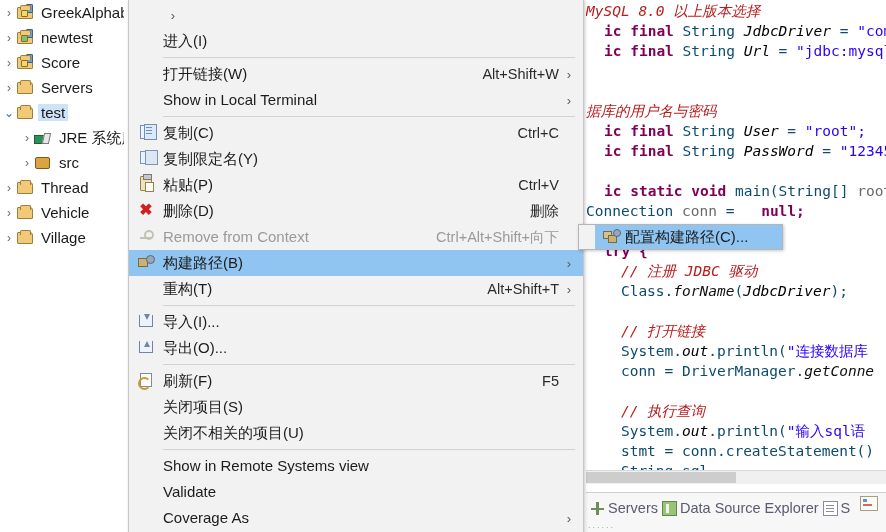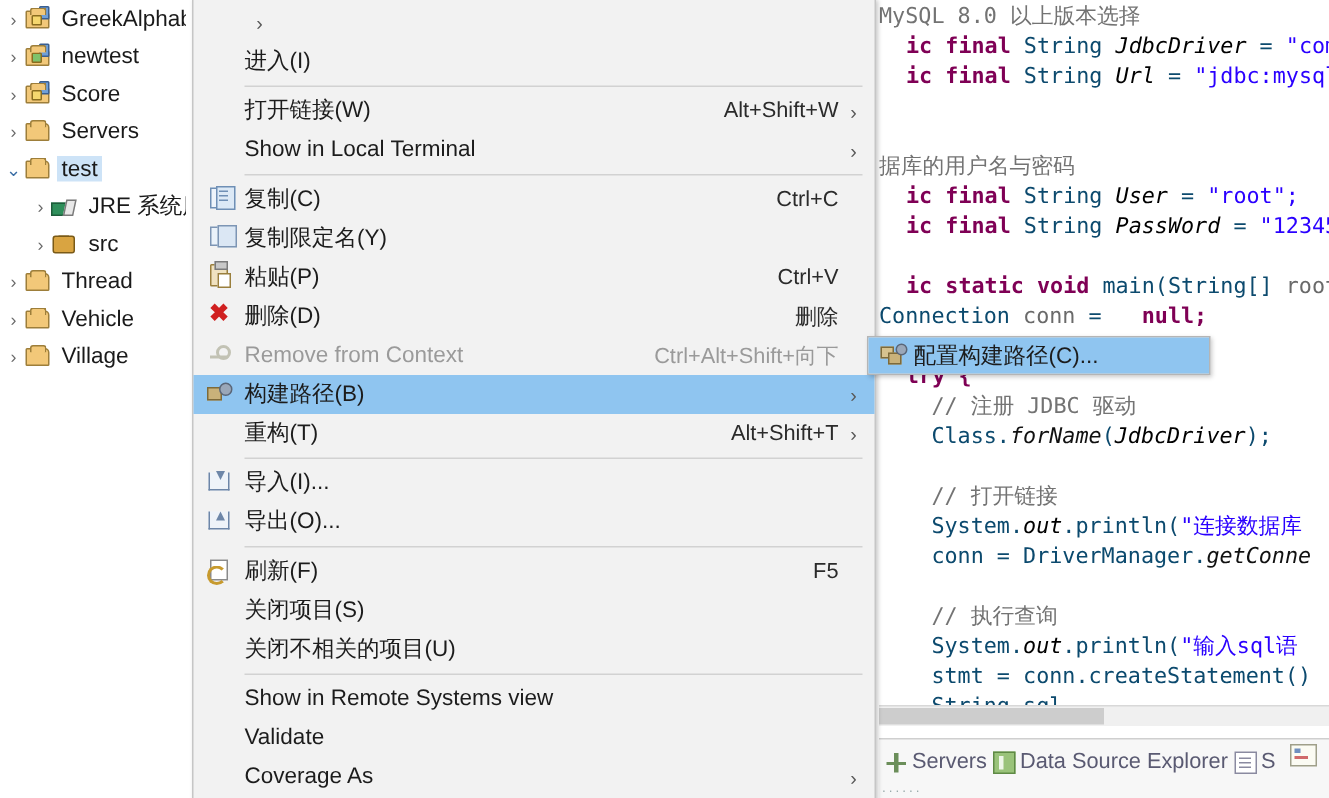--- a/index.html
+++ b/index.html
@@ -48,21 +48,21 @@
     border-top:1px solid #7a5a17; }
 
   
   #editor {
     position: absolute; left: 586px; top: 0; width: 300px; height: 492px;
     background: #ffffff; overflow: hidden;
     font-family: "DejaVu Sans Mono", monospace; font-size: 14.5px; line-height: 20px;
     color: #111111; padding-top: 1px;
   }
   #editor .ln { white-space: pre; height: 20px; }
-  .cm { color: #737373; }            
+  .cm { color: #b91c1c; font-style: italic; }            
   .kw { color: #7f0055; font-weight: bold; margin-left: 18px; }  
   .st { color: #2a00ff; }            
   .fld { color: #000000; font-weight: normal; font-style: italic; }
   .mth { color: #111; font-style: italic; }
   .pl  { color: #0c4a6e; }
   .arg { color: #6a6a6a; }
 
   
   #h-scroll {
     position:absolute; left:586px; top:470px; width:300px; height:14px;
@@ -149,23 +149,24 @@
     border:1px solid #6d86a8; border-top:none; background:#eef3f9; }
   .i-exp:after { content:""; position:absolute; left:4px; top:0px; width:0; height:0;
     border-left:3px solid transparent; border-right:3px solid transparent; border-bottom:6px solid #6d86a8; }
   .i-ref { position:absolute; left:5px; top:1px; width:12px; height:14px; background:#fff;
     border:1px solid #8a8a8a; }
   .i-ref:after { content:""; position:absolute; left:-3px; top:3px; width:9px; height:9px;
     border:2px solid #c79a2e; border-right-color:transparent; border-radius:50%; }
 
   
   #submenu {
-    position:absolute; left:578px; top:224px; width:229px; height:26px;
+    position:absolute; left:578px; top:224px; width:205px; height:26px;
     background:#f2f2f2; border:1px solid #b5b5b5;
     box-shadow:1px 1px 3px rgba(0,0,0,.22);
+    padding-left:16px;
   }
   #submenu .sub-mi { height:24px; margin:0px; display:flex; align-items:center;
     background:#8fc5f0; font-size:15px; color:#1c1c1c; padding-left:4px; }
   #submenu .sub-mi .mic { width:26px; min-width:26px; height:18px; position:relative; }
   .i-cfgbp { position:absolute; left:4px; top:1px; width:18px; height:15px; }
   .i-cfgbp .f1 { position:absolute; left:0; top:2px; width:9px; height:8px; background:#d6c28f;
     border:1px solid #7d6a3a;}
   .i-cfgbp .f2 { position:absolute; left:5px; top:6px; width:9px; height:8px; background:#c9b27a;
     border:1px solid #7d6a3a;}
   .i-cfgbp .g1 { position:absolute; right:0; top:0; width:8px; height:8px; background:#9aa7b8;

